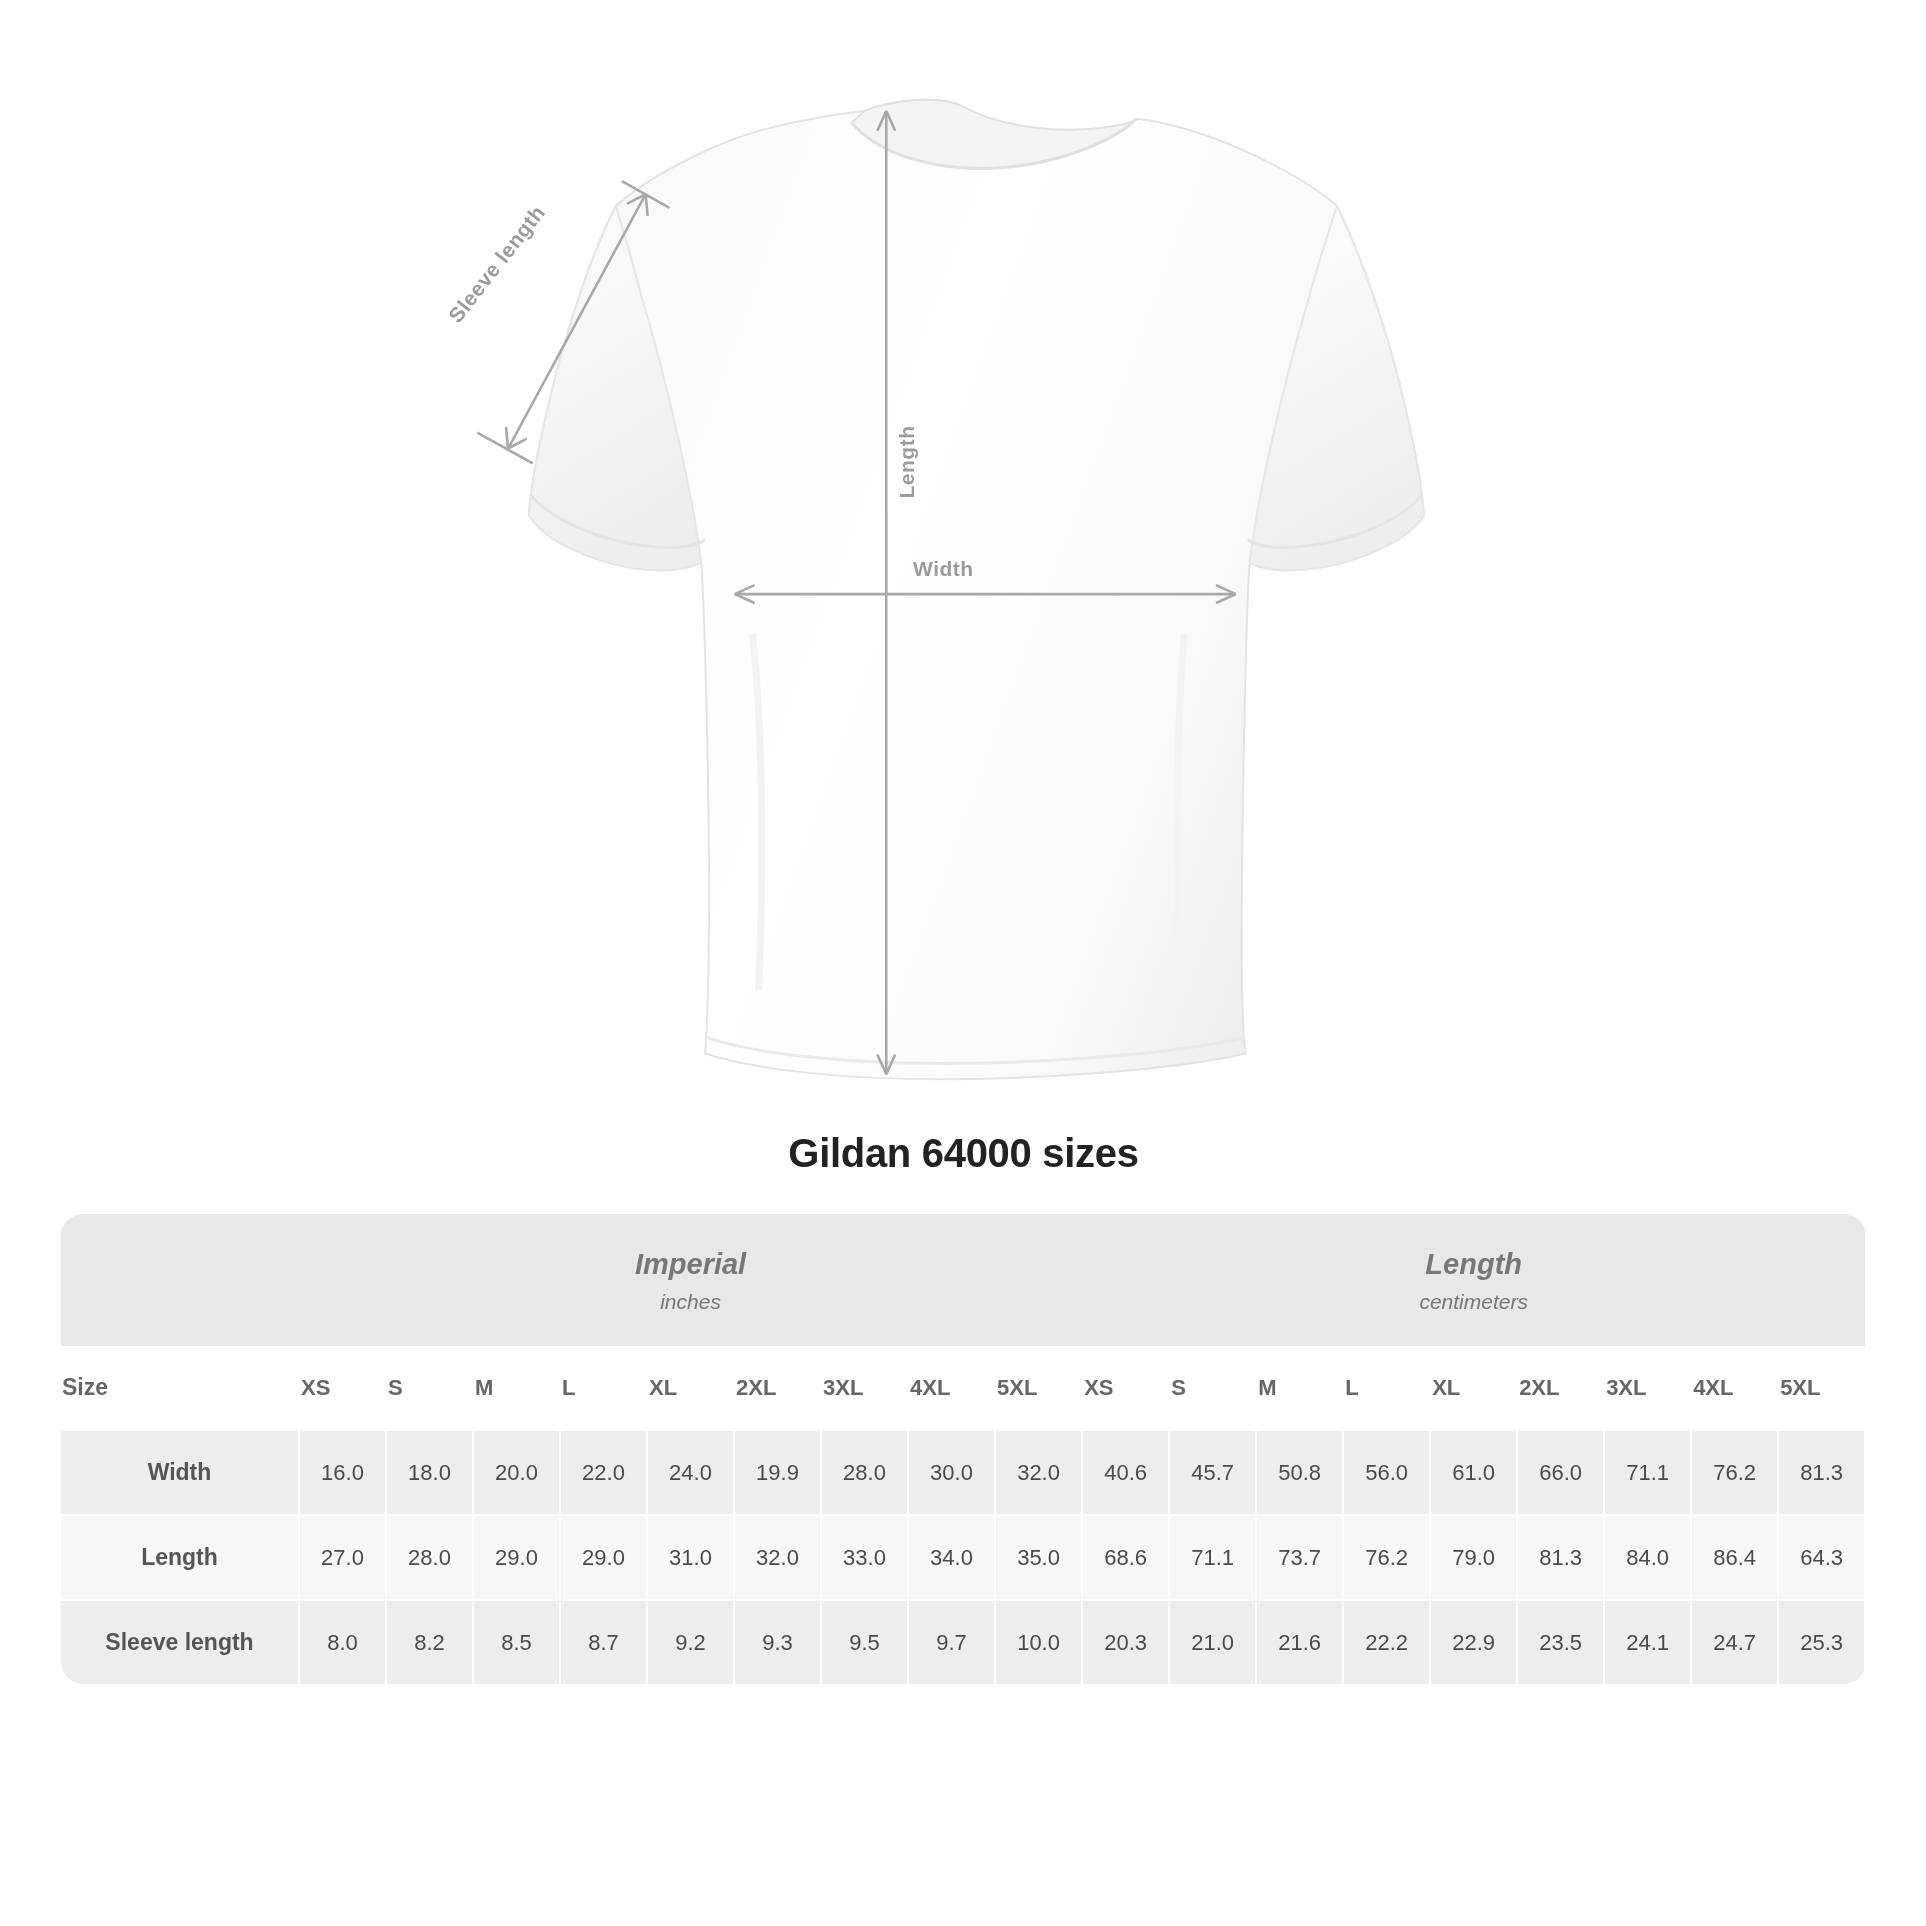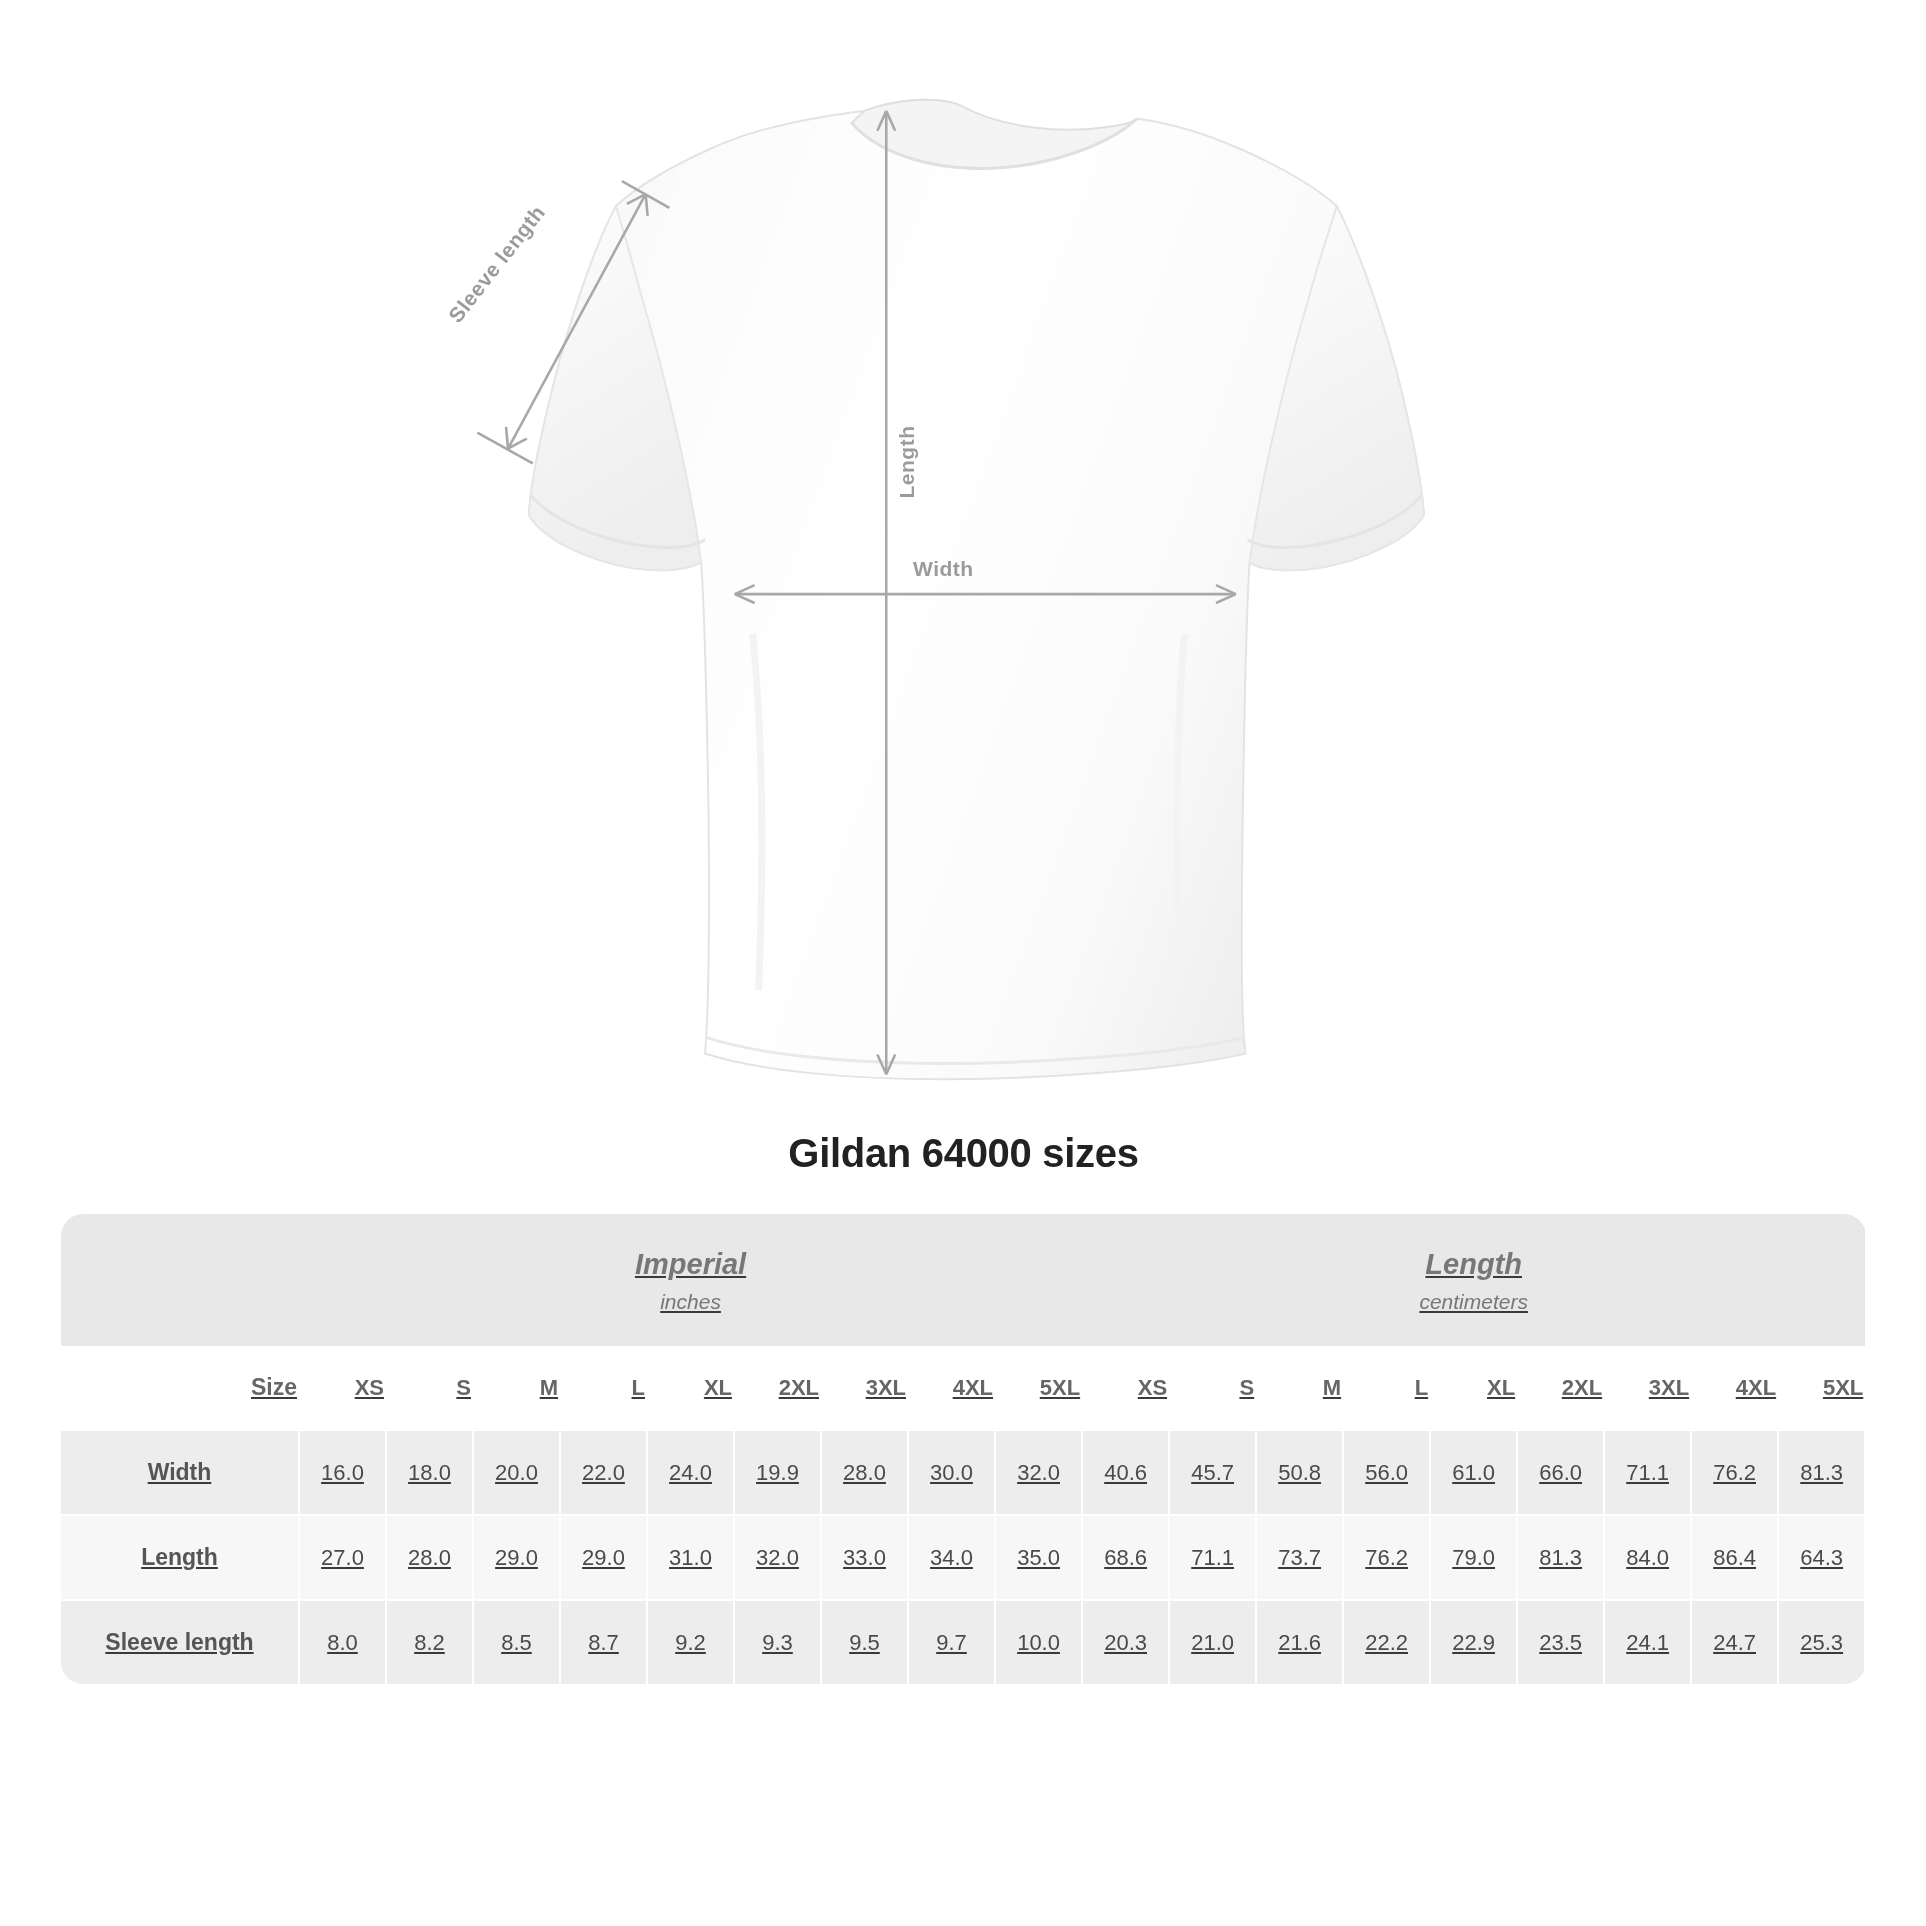--- a/index.html
+++ b/index.html
@@ -76,21 +76,20 @@
     font-style: italic;
     color: #555555;
   }
 
   
   .table-wrap {
     margin: 38px 61px 0 61px;
     border-radius: 22px;
     overflow: hidden;
     background: #ffffff;
-    text-decoration: underline;
   }
   table.size-table {
     border-collapse: collapse;
     width: 1804px;
     table-layout: fixed;
   }
   table.size-table col.rowhead { width: 238px; }
   table.size-table col.val { width: 87px; }
 
   .unit-row td {
@@ -113,21 +112,21 @@
   }
 
   .size-table td {
     border: none;
   }
   .hdr-row td {
     background: #ffffff;
     color: #666666;
     font-weight: bold;
     font-size: 22px;
-    text-align: right;
+    text-align: left;
     height: 81px;
     vertical-align: middle;
   }
   .hdr-row td.rowhead-cell {
     font-size: 23px;
   }
   .data-row td {
     text-align: center;
     font-size: 22px;
     height: 81px;

